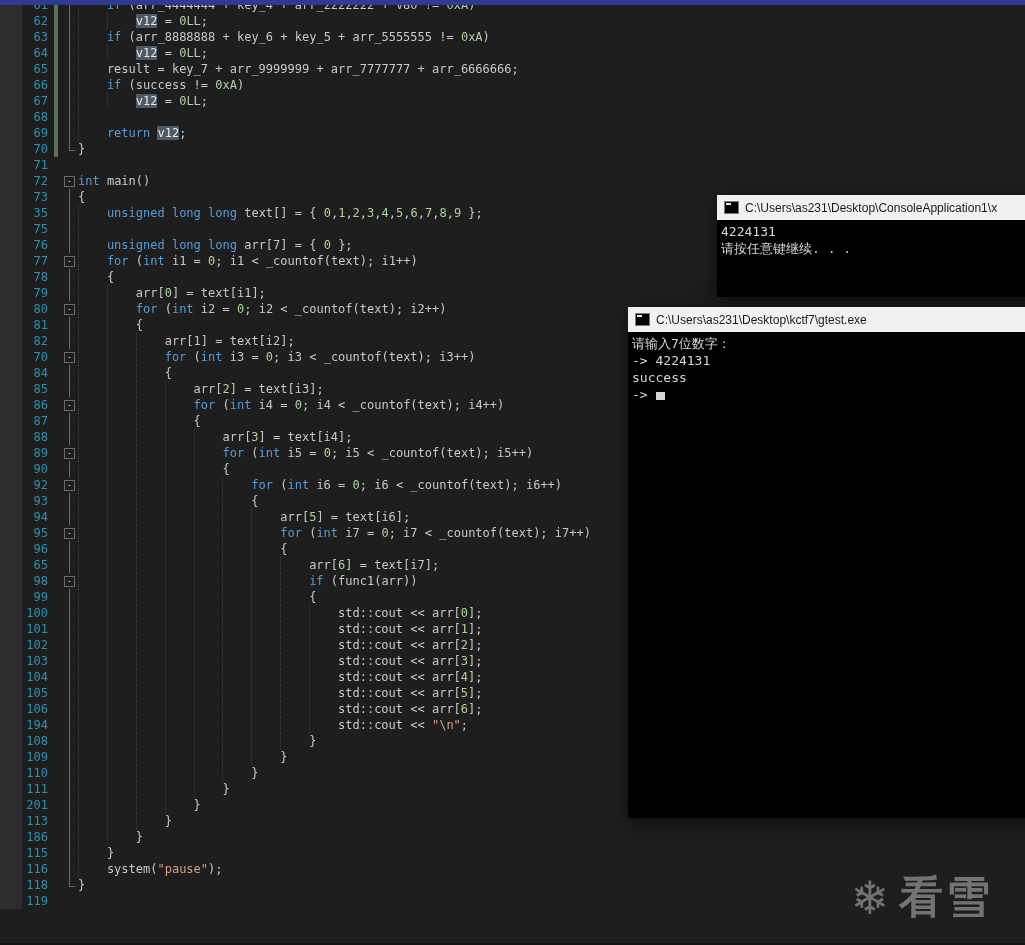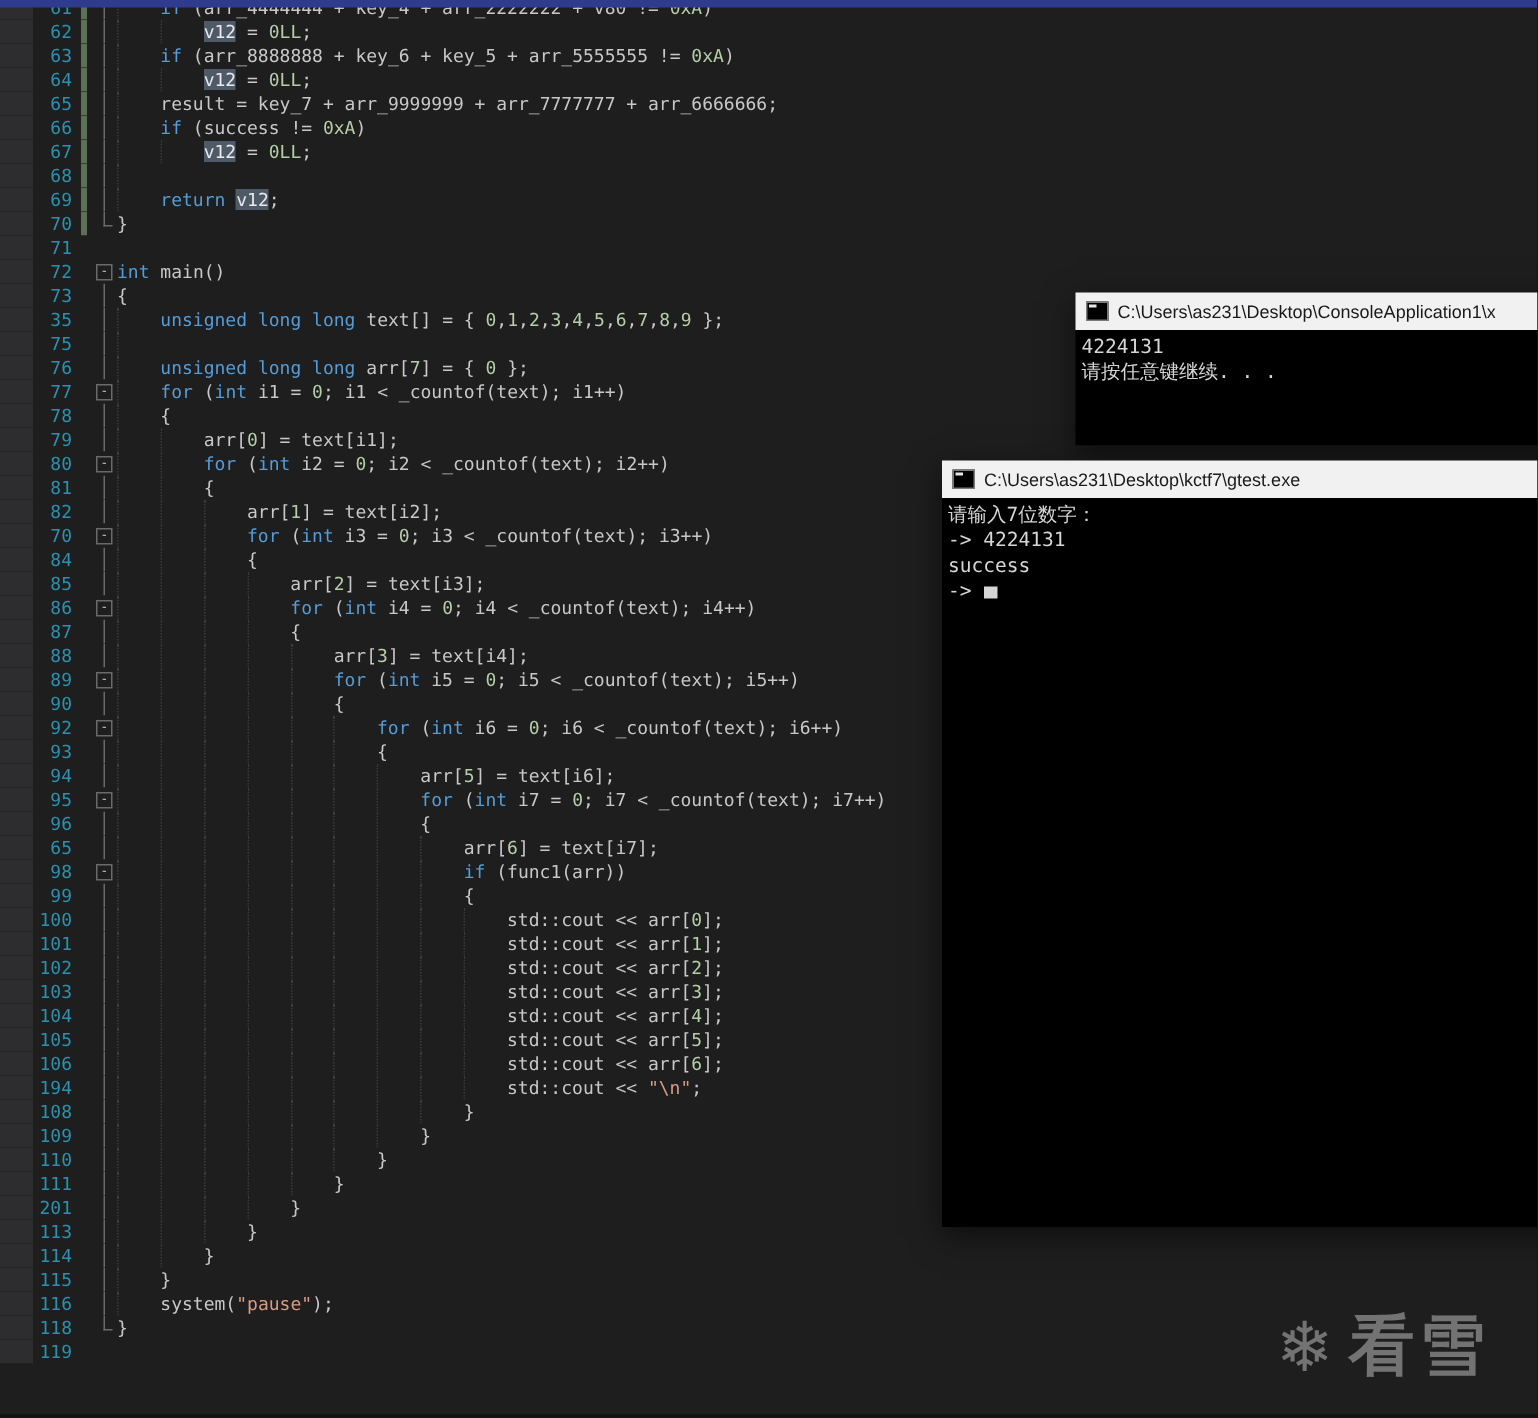--- a/index.html
+++ b/index.html
@@ -511,21 +511,21 @@
           <span class="bp"></span>
           <span class="ln">113</span>
           <span class="chg"></span>
           <span class="fold">
             <span class="vl"></span>
           </span>
           <span class="code"><span class="g"></span><span class="g"></span><span class="g"></span><span class="p">}</span></span>
         </div>
         <div class="row">
           <span class="bp"></span>
-          <span class="ln">114</span>
+          <span class="ln">186</span>
           <span class="chg"></span>
           <span class="fold">
             <span class="vl"></span>
           </span>
           <span class="code"><span class="g"></span><span class="g"></span><span class="p">}</span></span>
         </div>
         <div class="row">
           <span class="bp"></span>
           <span class="ln">115</span>
           <span class="chg"></span>

